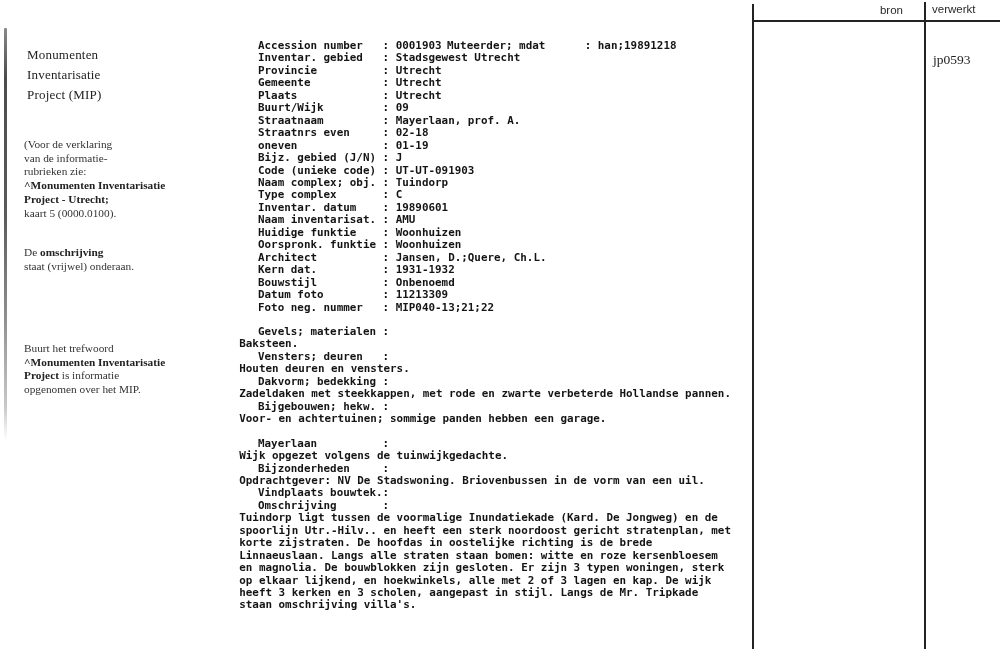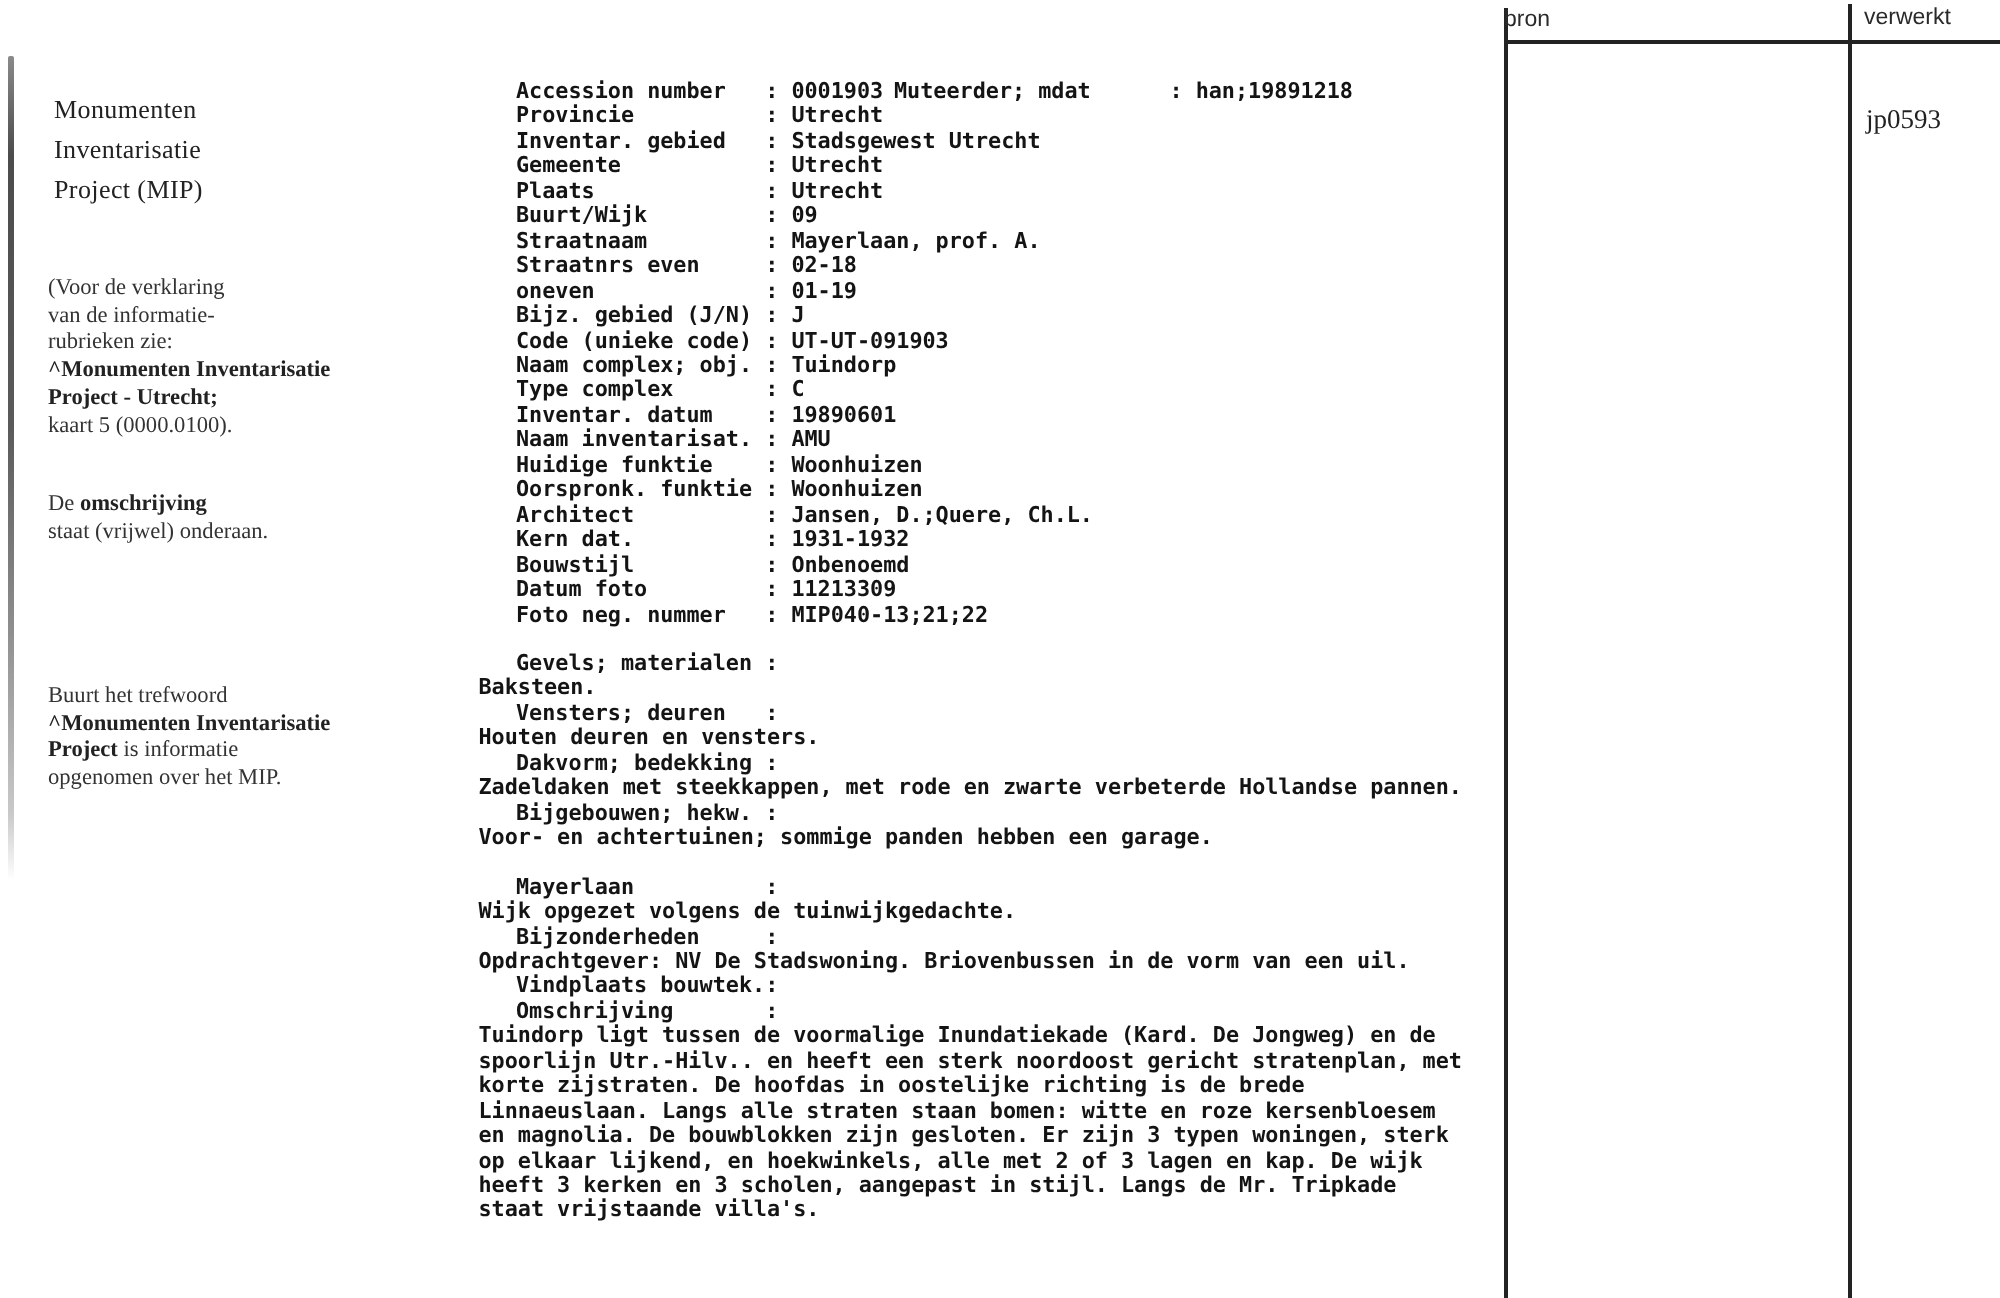--- a/index.html
+++ b/index.html
@@ -34,21 +34,21 @@
   .muteerder{position:absolute;left:234px;top:0;white-space:pre;}
   .mlbl{display:inline-block;width:21ch;}
 
   
   .vline{position:absolute;width:2px;background:#232323;}
   .vline1{left:752px;top:4px;bottom:0;}
   .vline2{left:924px;top:2px;bottom:0;}
   .hline{position:absolute;left:752px;right:0;top:20px;height:2px;background:#232323;}
   .col-header{position:absolute;font-family:"Liberation Sans", sans-serif;
     font-size:11.5px;color:#2a2a2a;}
-  .bron-header{left:752px;width:151px;top:4px;text-align:left;}
+  .bron-header{left:752px;width:151px;top:4px;text-align:right;}
   .verwerkt-header{left:932px;top:3px;}
   .bron-note{position:absolute;left:761px;top:27px;width:160px;
     font-size:13.5px;line-height:17.2px;color:#222;}
   .verwerkt-value{position:absolute;left:933px;top:52px;font-size:13.5px;color:#222;}
 </style>
 </head>
 <body>
 
 <div class="page">
 
@@ -74,22 +74,22 @@
   <div class="note note3">
       <div class="nline"><span>Buurt het trefwoord</span></div>
       <div class="nline"><span class="b">^Monumenten Inventarisatie</span></div>
       <div class="nline"><span class="b">Project</span><span> is informatie</span></div>
       <div class="nline"><span>opgenomen over het MIP.</span></div>
     </div>
 
   <main class="record">
     <div>
         <div class="row"><span class="lbl">Accession number</span><span class="sep">: </span><span class="val">0001903</span><span class="muteerder"><span class="mlbl">Muteerder; mdat</span><span class="sep">: </span><span class="val">han;19891218</span></span></div>
+        <div class="row"><span class="lbl">Inventar. gebied</span><span class="sep">: </span><span class="val">Stadsgewest Utrecht</span></div>
         <div class="row"><span class="lbl">Provincie</span><span class="sep">: </span><span class="val">Utrecht</span></div>
-        <div class="row"><span class="lbl">Inventar. gebied</span><span class="sep">: </span><span class="val">Stadsgewest Utrecht</span></div>
         <div class="row"><span class="lbl">Gemeente</span><span class="sep">: </span><span class="val">Utrecht</span></div>
         <div class="row"><span class="lbl">Plaats</span><span class="sep">: </span><span class="val">Utrecht</span></div>
         <div class="row"><span class="lbl">Buurt/Wijk</span><span class="sep">: </span><span class="val">09</span></div>
         <div class="row"><span class="lbl">Straatnaam</span><span class="sep">: </span><span class="val">Mayerlaan, prof. A.</span></div>
         <div class="row"><span class="lbl">Straatnrs even</span><span class="sep">: </span><span class="val">02-18</span></div>
         <div class="row"><span class="lbl">oneven</span><span class="sep">: </span><span class="val">01-19</span></div>
         <div class="row"><span class="lbl">Bijz. gebied (J/N)</span><span class="sep">: </span><span class="val">J</span></div>
         <div class="row"><span class="lbl">Code (unieke code)</span><span class="sep">: </span><span class="val">UT-UT-091903</span></div>
         <div class="row"><span class="lbl">Naam complex; obj.</span><span class="sep">: </span><span class="val">Tuindorp</span></div>
         <div class="row"><span class="lbl">Type complex</span><span class="sep">: </span><span class="val">C</span></div>
@@ -122,21 +122,21 @@
         <div class="indent">Opdrachtgever: NV De Stadswoning. Briovenbussen in de vorm van een uil.</div>
         <div class="row"><span class="lbl">Vindplaats bouwtek.</span><span class="sep">:</span></div>
         <div class="row"><span class="lbl">Omschrijving</span><span class="sep">:</span></div>
         <div class="indent">Tuindorp ligt tussen de voormalige Inundatiekade (Kard. De Jongweg) en de</div>
         <div class="indent">spoorlijn Utr.-Hilv.. en heeft een sterk noordoost gericht stratenplan, met</div>
         <div class="indent">korte zijstraten. De hoofdas in oostelijke richting is de brede</div>
         <div class="indent">Linnaeuslaan. Langs alle straten staan bomen: witte en roze kersenbloesem</div>
         <div class="indent">en magnolia. De bouwblokken zijn gesloten. Er zijn 3 typen woningen, sterk</div>
         <div class="indent">op elkaar lijkend, en hoekwinkels, alle met 2 of 3 lagen en kap. De wijk</div>
         <div class="indent">heeft 3 kerken en 3 scholen, aangepast in stijl. Langs de Mr. Tripkade</div>
-        <div class="indent">staat vrijstaande villa's.</div>
+        <div class="indent">staan omschrijving villa's.</div>
       </div>
   </main>
 
   <div class="vline vline1"></div>
   <div class="vline vline2"></div>
   <div class="hline"></div>
   <div class="col-header bron-header">bron</div>
   <div class="col-header verwerkt-header">verwerkt</div>
   <div class="bron-note"></div>
   <div class="verwerkt-value">jp0593</div>

